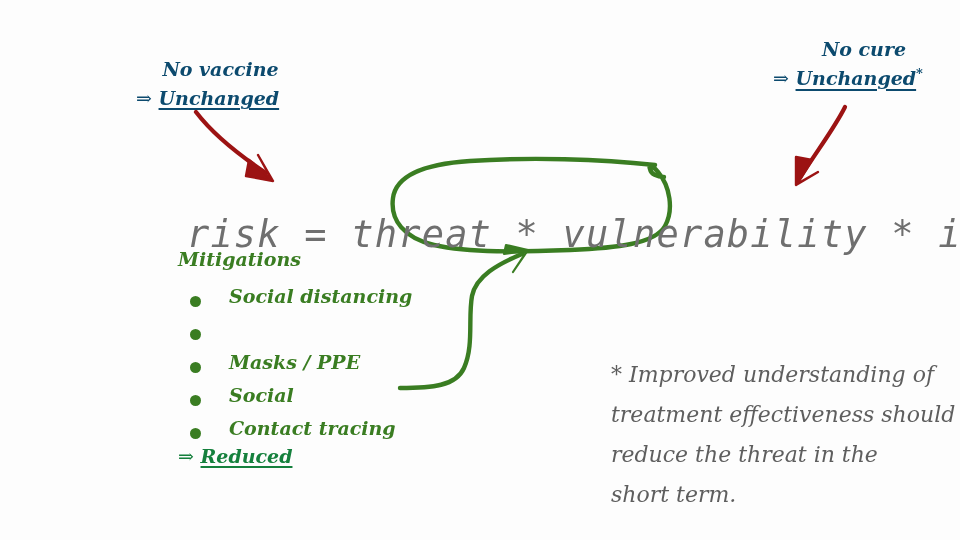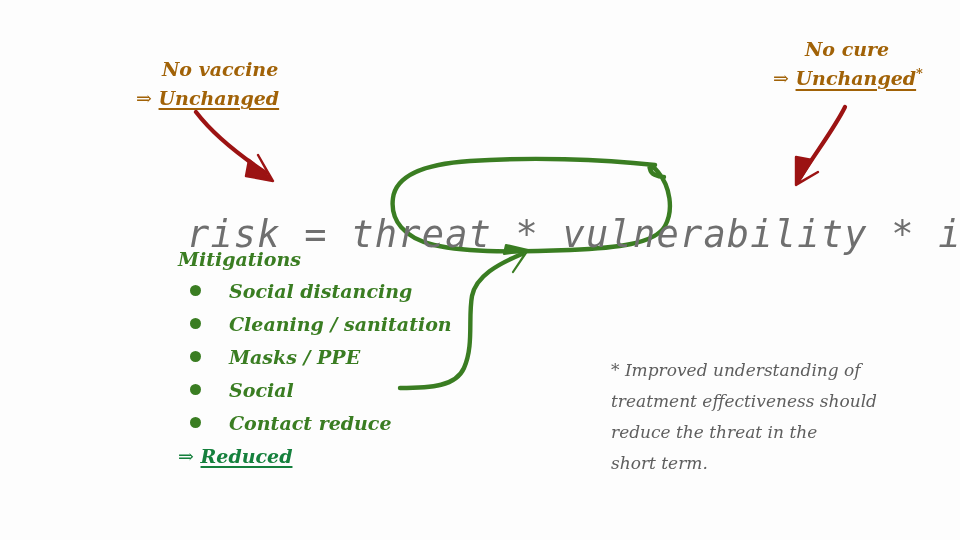--- a/index.html
+++ b/index.html
@@ -41,24 +41,25 @@
 
   
   .hand {
     font-family: "DejaVu Serif", serif;
     font-style: italic;
     font-weight: 600;
   }
 
   .ann-red {
     position: absolute;
-    color: #a16207;
+    color: #0c4a6e;
     font-size: 19px;
     line-height: 1.55;
     white-space: nowrap;
+    text-align: center;
   }
   .ann-red .u {
     text-decoration: underline;
     text-underline-offset: 3px;
     text-decoration-thickness: 1.6px;
   }
   .ann-red .sup {
     font-size: 13px;
     vertical-align: super;
     text-decoration: none;
@@ -86,21 +87,21 @@
     font-size: 19px;
     margin: 0 0 4px 2px;
   }
   #mit-list {
     list-style: none;
     margin: 0;
     padding: 0;
   }
   #mit-list li {
     display: flex;
-    align-items: center;
+    align-items: flex-end;
     height: 33px;
   }
   .mit-bullet {
     width: 11px;
     height: 11px;
     border-radius: 50%;
     background: #3a7d22;
     flex: 0 0 auto;
     margin-left: 14px;
   }
@@ -130,21 +131,21 @@
 
   
   #footnote {
     position: absolute;
     left: 611px;
     top: 355px;
     width: 290px;
     color: #5e5e5e;
     font-family: "DejaVu Serif", serif;
     font-style: italic;
-    font-size: 17px;
+    font-size: 22px;
     line-height: 1.82;
   }
   #footnote .fn-line { white-space: nowrap; display: block; }
 </style>
 </head>
 <body>
 
 <div id="canvas">
 
   <svg id="strokes" viewBox="0 0 960 540" xmlns="http://www.w3.org/2000/svg">
@@ -197,33 +198,32 @@
   <div id="mitigations">
     <div id="mit-title">Mitigations</div>
 
     <ul id="mit-list">
       <li>
         <span class="mit-bullet"></span>
         <span class="mit-text">Social distancing</span>
       </li>
       <li>
         <span class="mit-bullet"></span>
-        <span class="mit-text">Cleaning / sanitation</span>
       </li>
       <li>
         <span class="mit-bullet"></span>
         <span class="mit-text">Masks / PPE</span>
       </li>
       <li>
         <span class="mit-bullet"></span>
         <span class="mit-text">Social</span>
       </li>
       <li>
         <span class="mit-bullet"></span>
-        <span class="mit-text">Contact reduce</span>
+        <span class="mit-text">Contact tracing</span>
       </li>
     </ul>
 
     <div id="mit-conclusion"><span class="arrow-gly">⇒</span>&nbsp;<span class="u">Reduced</span></div>
   </div>
 
   <div id="footnote">
     <span class="fn-line">* Improved understanding of</span>
     <span class="fn-line">treatment effectiveness should</span>
     <span class="fn-line">reduce the threat in the</span>

